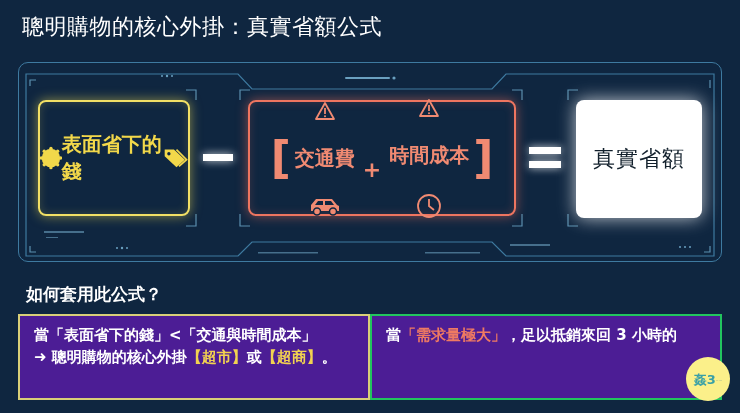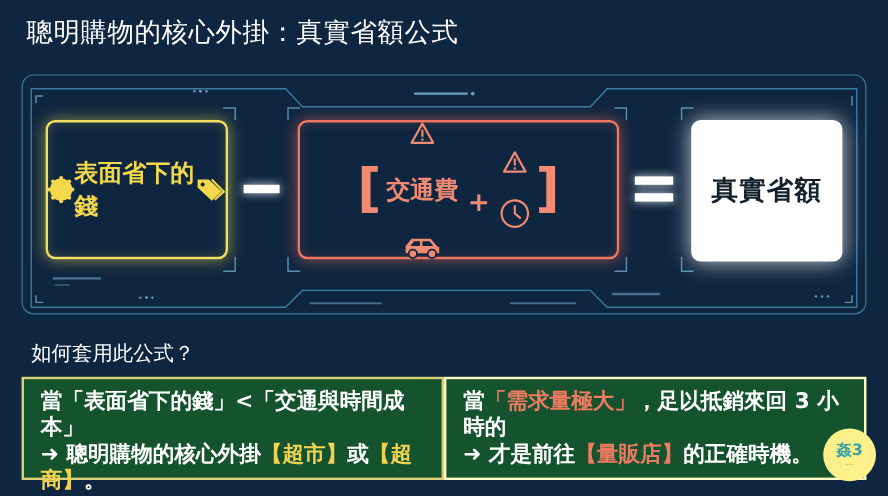--- a/index.html
+++ b/index.html
@@ -38,56 +38,56 @@
     border: 2.5px solid #ee7560; border-radius: 8px;
     box-shadow: 0 0 12px rgba(238, 110, 90, 0.55), inset 0 0 10px rgba(238,110,90,0.2);
     color: #f08a72;
   }
   .box-white {
     left: 576px; top: 100px; width: 126px; height: 118px;
     background: #ffffff; border-radius: 8px;
     box-shadow: 0 0 18px rgba(255,255,255,0.75);
     color: #12202c;
   }
-  .box-white .label { font-size: 22px; font-weight: bold; letter-spacing: 1px; }
+  .box-white .label { font-size: 22px; font-weight: normal; letter-spacing: 1px; }
 
   .red-row { display: flex; align-items: center; }
   .bracket { font-size: 44px; font-weight: bold; color: #f08a72; line-height: 1; margin: 0 4px; }
   .red-col { display: flex; flex-direction: column; align-items: center; gap: 20px; }
   .red-text { font-size: 20px; font-weight: bold; color: #f08a72; white-space: nowrap; }
   .plus { font-size: 22px; font-weight: bold; color: #f08a72; margin: 22px 8px 0; }
 
   .op-minus {
     position: absolute; left: 203px; top: 154px; width: 30px; height: 7px;
     background: #ffffff; box-shadow: 0 0 8px rgba(255,255,255,0.8);
   }
   .op-eq1, .op-eq2 {
     position: absolute; left: 529px; width: 32px; height: 7px;
     background: #ffffff; box-shadow: 0 0 8px rgba(255,255,255,0.8);
   }
   .op-eq1 { top: 147px; } .op-eq2 { top: 161px; }
 
   .subtitle {
     position: absolute; left: 26px; top: 283px;
-    font-size: 17px; font-weight: normal; color: #ffffff;
+    font-size: 17px; font-weight: bold; color: #ffffff;
   }
   .panel {
     position: absolute; top: 314px; height: 86px; padding: 8px 14px;
-    font-size: 18px; font-weight: bold; line-height: 22px; color: #ffffff;
-    background: #14532d;
+    font-size: 15px; font-weight: bold; line-height: 22px; color: #ffffff;
+    background: #4c1d95;
   }
   .panel-left { left: 18px; width: 352px; border: 2px solid #d9cf78; }
-  .panel-right { left: 370px; width: 352px; border: 2px solid #fef9c3; }
+  .panel-right { left: 370px; width: 352px; border: 2px solid #22c55e; }
   .hl-yellow { color: #f2d250; }
   .hl-red { color: #ef7a62; }
 
   .logo {
     position: absolute; left: 686px; top: 357px; width: 44px; height: 44px;
     border-radius: 50%; background: #fbf08a;
-    display: flex; flex-direction: column; align-items: center; justify-content: center;
+    display: flex; flex-direction: row; align-items: center; justify-content: center;
   }
   .logo-mark { font-size: 13px; font-weight: bold; color: #3aa0a6; line-height: 1; }
   .logo-sub { font-size: 4px; color: #5a8a90; margin-top: 2px; }
 </style>
 </head>
 <body>
 
 <div class="title">聰明購物的核心外掛：真實省額公式</div>
 
 <div class="hud-outer"></div>
@@ -170,20 +170,21 @@
         <circle cx="25" cy="15.5" r="3.5" fill="#f08a72" stroke="#0f2640" stroke-width="1.5"></circle>
       </svg>
     </div>
     <span class="plus">+</span>
     <div class="red-col">
       <svg width="22" height="20" viewBox="0 0 22 20">
         <path d="M11 2 L20 18 L2 18 Z" fill="none" stroke="#f08a72" stroke-width="1.8" stroke-linejoin="round"></path>
         <rect x="10.1" y="7" width="1.8" height="6" fill="#f08a72"></rect>
           <circle cx="11" cy="15.3" r="1" fill="#f08a72"></circle>
       </svg>
+      <div class="red-text" style="margin:4px 0;">時間成本</div>
       <svg width="26" height="26" viewBox="0 0 26 26">
         <circle cx="13" cy="13" r="11" fill="none" stroke="#f08a72" stroke-width="1.8"></circle>
         <path d="M13 6 L13 13 L18 17" fill="none" stroke="#f08a72" stroke-width="1.8"></path>
       </svg>
     </div>
     <span class="bracket">]</span>
   </div>
 </div>
 
 <div class="op-eq1"></div>
@@ -199,21 +200,18 @@
   <div>當「表面省下的錢」&lt;「交通與時間成本」</div>
   <div>
     <span>➜ 聰明購物的核心外掛</span><span class="hl-yellow">【超市】</span><span>或</span><span class="hl-yellow">【超商】</span><span>。</span>
   </div>
 </div>
 
 <div class="panel panel-right">
   <div>
     <span>當</span><span class="hl-red">「需求量極大」</span><span>，足以抵銷來回 3 小時的</span>
   </div>
-  <div>
-    <span>➜ 才是前往</span><span class="hl-red">【量販店】</span><span>的正確時機。</span>
-  </div>
 </div>
 
 <div class="logo">
   <span class="logo-mark">姦3</span>
   <span class="logo-sub">·····</span>
 </div>
 
 </body></html>

